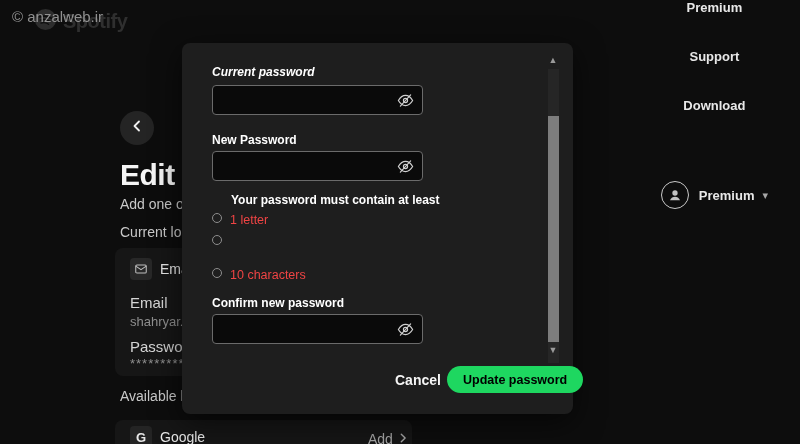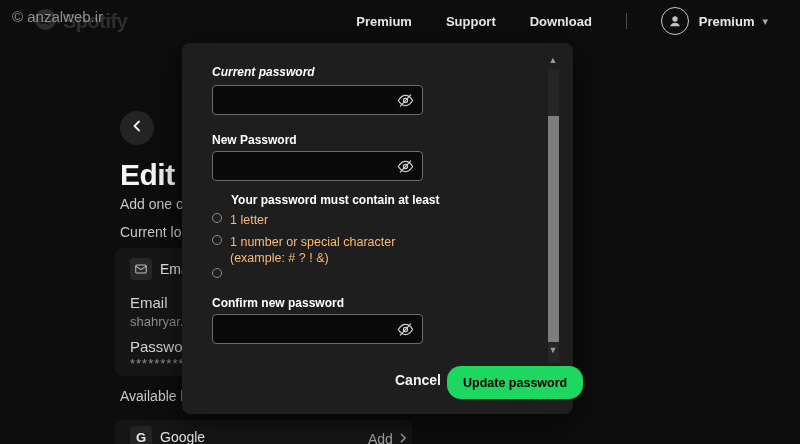--- a/index.html
+++ b/index.html
@@ -6,21 +6,21 @@
   html,body { background:#000; }
   body { font-family:"Liberation Sans", sans-serif; }
   #screen {
     position:relative; width:800px; height:444px; overflow:hidden;
     background:#0d0d0d; color:#f2f2f2;
   }
   
   .brand { position:absolute; left:34px; top:8px; display:flex; align-items:center; gap:6px; color:#2f2f2f; }
   .brand-text { font-size:20px; font-weight:700; letter-spacing:-0.5px; color:#2f2f2f; }
   .watermark { position:absolute; left:12px; top:8px; font-size:15px; color:rgba(158,158,158,.9); z-index:3; }
-  .nav { position:absolute; right:32px; top:0; height:42px; display:flex; align-items:center; gap:34px; }
+  .nav { position:absolute; right:32px; top:0; height:42px; display:flex; align-items:center; gap:34px;flex-direction:column; }
   .nav-link { font-size:13px; font-weight:700; color:#e8e8e8; cursor:pointer; white-space:nowrap; }
   .nav-divider { width:1px; height:16px; background:#4a4a4a; }
   .profile-wrap { display:flex; align-items:center; gap:10px; cursor:pointer; }
   .avatar { width:28px; height:28px; border-radius:50%; border:1.5px solid #c9c9c9; display:flex; align-items:center; justify-content:center; }
   .chev-down { color:#a7a7a7; font-size:11px; margin-left:-2px; }
   
   .back-btn { position:absolute; left:120px; top:111px; width:34px; height:34px; border-radius:50%;
     background:#242424; display:flex; align-items:center; justify-content:center; cursor:pointer; }
   .page-heading { position:absolute; left:120px; top:158px; font-size:30px; font-weight:700; letter-spacing:-0.5px; color:#f5f5f5; white-space:nowrap; }
   .page-subtitle { position:absolute; left:120px; top:196px; font-size:14px; color:#c9c9c9; white-space:nowrap; }
@@ -38,28 +38,28 @@
   
   .modal { position:absolute; left:182px; top:43px; width:391px; height:371px; background:#1e1e1e;
     border-radius:8px; box-shadow:0 8px 30px rgba(0,0,0,.6); z-index:5; }
   .m-label { position:absolute; left:30px; font-size:12px; font-weight:700; color:#ffffff; white-space:nowrap; }
   .m-input { position:absolute; left:30px; width:211px; height:30px; background:#0a0a0a;
     border:1px solid #6b6b6b; border-radius:4px; color:#fff; font-size:13px; padding:0 34px 0 10px; outline:none; }
   .eye-btn { position:absolute; cursor:pointer; width:22px; height:22px; display:flex; align-items:center; justify-content:center; }
   .req-header { position:absolute; left:30px; font-size:12px; font-weight:700; color:#ffffff; white-space:nowrap; }
   .req-row { position:absolute; left:30px; display:flex; gap:8px; align-items:flex-start; width:230px; }
   .radio { width:10px; height:10px; min-width:10px; border:1px solid #8d8d8d; border-radius:50%; margin-top:1px; background:transparent; }
-  .req-text { font-size:12.5px; color:#fdba74; line-height:16px; width:205px; }
+  .req-text { font-size:12.5px; color:#ef4444; line-height:16px; width:205px; }
   
   .sb-arrow { position:absolute; left:365px; width:12px; height:10px; display:flex; align-items:center; justify-content:center; color:#9a9a9a; font-size:9px; cursor:pointer; }
   .sb-track { position:absolute; left:366px; top:26px; width:11px; height:294px; background:#262626; cursor:pointer; }
   .sb-thumb { position:absolute; left:0; top:47px; width:11px; height:226px; background:#7d7d7d; cursor:grab; }
   
   .cancel-btn { position:absolute; left:213px; top:329px; font-size:14px; font-weight:700; color:#f5f5f5; cursor:pointer; background:none; border:none; font-family:inherit; }
-  .submit-btn { position:absolute; left:265px; top:323px; height:33px; padding:0 16px; border:none; border-radius:14px;
+  .submit-btn { position:absolute; left:265px; top:323px; height:27px; padding:0 16px; border:none; border-radius:14px;
     font-size:12.5px; font-weight:700; color:#000; cursor:pointer; font-family:inherit; white-space:nowrap; }
 </style>
 </head>
 <body>
 
 <div id="screen">
 
   <div class="watermark">© anzalweb.ir</div>
   <div class="brand">
     <span>
@@ -153,24 +153,24 @@
     </span>
 
     <div class="req-header" style="top:150px;margin-left:19px;">Your password must contain at least</div>
 
     <div class="req-row" style="top:169px;">
       <span class="radio"></span>
       <span class="req-text">1 letter</span>
     </div>
     <div class="req-row" style="top:191px;">
       <span class="radio"></span>
-      <span class="req-text">1 number or special character (example: # ? ! &amp;)</span>
     </div>
     <div class="req-row" style="top:224px;">
       <span class="radio"></span>
+      <span class="req-text">10 characters</span>
     </div>
 
     <label class="m-label" style="top:253px;">Confirm new password</label>
     <input class="m-input" style="top: 271px;" type="password" value="">
     <span class="eye-btn" style="left:212px; top:275px;">
       <svg width="19" height="19" viewBox="0 0 24 24" fill="none" stroke="#cfcfcf" stroke-width="1.5" stroke-linecap="round">
         <path d="M3 12c2.6-4.4 6-6.4 9-6.4s6.4 2 9 6.4c-2.6 4.4-6 6.4-9 6.4s-6.4-2-9-6.4z"></path>
         <circle cx="12" cy="12" r="2.6"></circle>
         <line x1="5.5" y1="19" x2="18.5" y2="5"></line>
       </svg>

